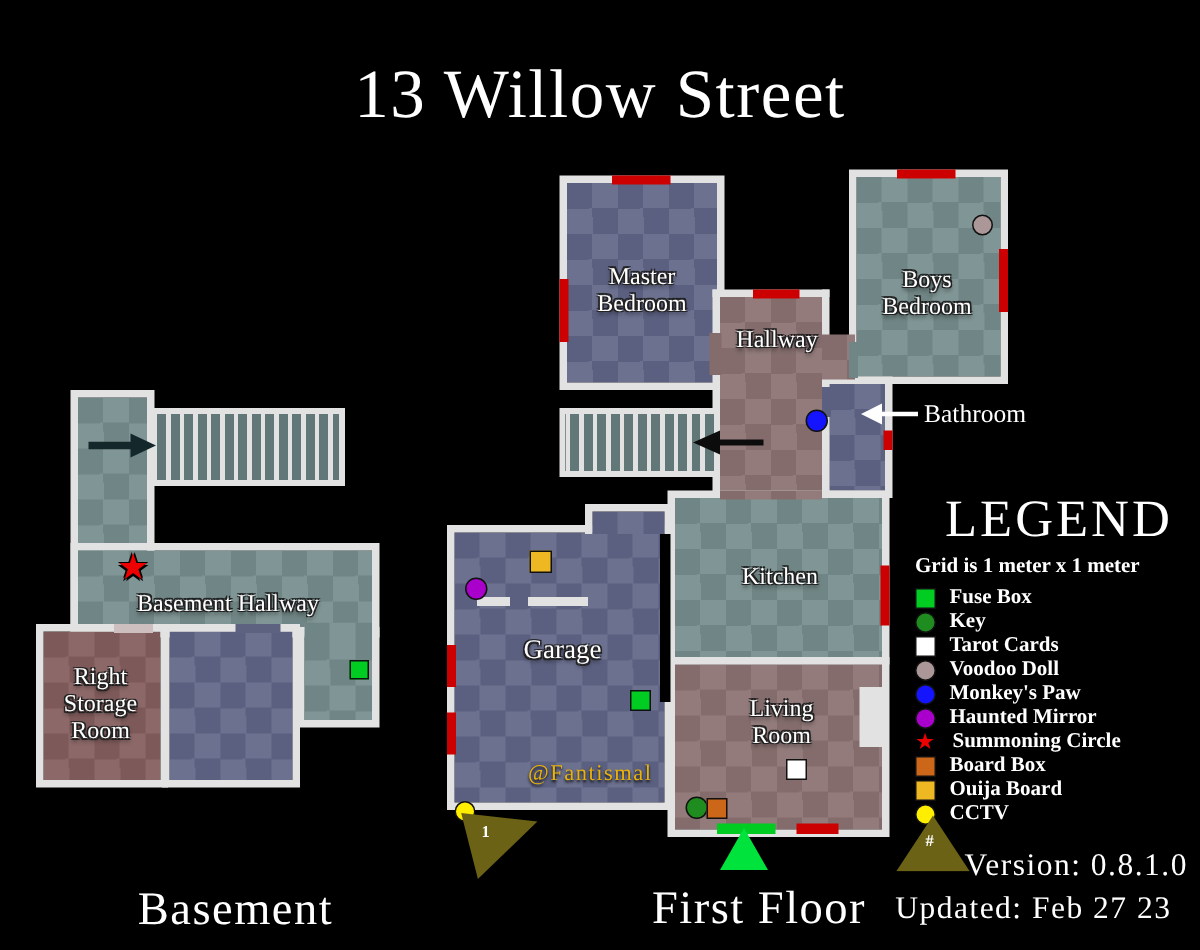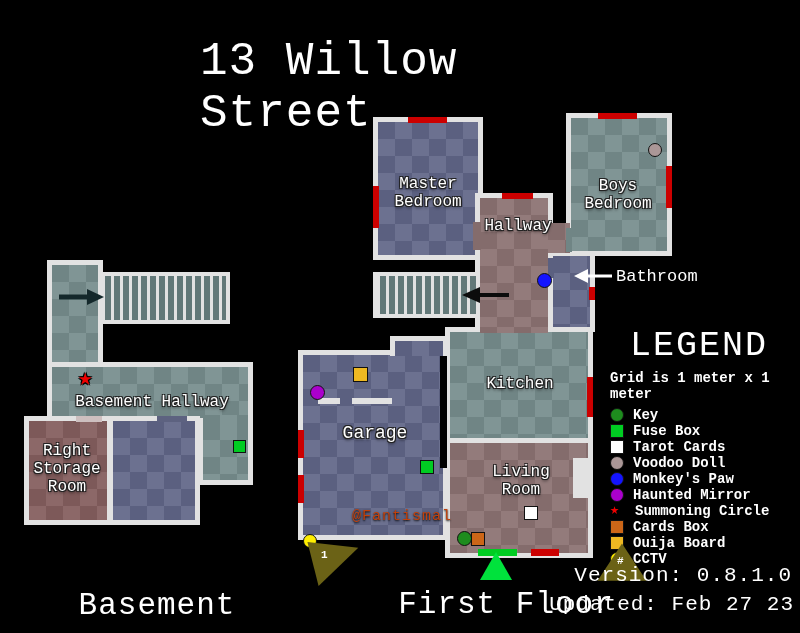--- a/index.html
+++ b/index.html
@@ -1,17 +1,17 @@
 <!DOCTYPE html>
 <html><head>
 <meta charset="utf-8">
 <style>
   html,body{margin:0;padding:0;background:#000;}
   #stage{position:relative;width:800px;height:633px;background:#000;overflow:hidden;
-         font-family:Liberation Mono, monospace;}
+         font-family:Liberation Serif, serif;}
   .abs{position:absolute;}
   
   .room{position:absolute;box-sizing:border-box;border:5px solid #e2e2e2;background-size:34px 34px;}
   .checker-teal {background-image:conic-gradient(#809595 25%,#708585 0 50%,#809595 0 75%,#708585 0);}
   .checker-slate{background-image:conic-gradient(#6c7190 25%,#5b6080 0 50%,#6c7190 0 75%,#5b6080 0);}
   .checker-brown{background-image:conic-gradient(#937b7b 25%,#846c6c 0 50%,#937b7b 0 75%,#846c6c 0);}
   .checker-maroon{background-image:conic-gradient(#8c6868 25%,#7d5959 0 50%,#8c6868 0 75%,#7d5959 0);}
   .patch{position:absolute;background-size:34px 34px;}
   .stairs{position:absolute;box-sizing:border-box;border:4px solid #e2e2e2;
           background:repeating-linear-gradient(90deg,#e2e2e2 0 3px,#627878 3px 9px);}
@@ -25,21 +25,21 @@
   .cone{position:absolute;}
   .cone-label{position:absolute;color:#fff;font-weight:bold;font-size:11px;}
   
   .map-label{position:absolute;transform:translate(-50%,-50%);color:#fff;font-size:16px;
              text-align:center;line-height:1.12;
              text-shadow:-1px -1px 0 #222,1px -1px 0 #222,-1px 1px 0 #222,1px 1px 0 #222,0 2px 3px rgba(0,0,0,.7);}
   .nowrap{white-space:nowrap;}
   .hand{color:#fff;letter-spacing:1px;}
   .big-title{position:absolute;transform:translateX(-50%);font-size:46px;}
   .floor-title{position:absolute;transform:translateX(-50%);font-size:31px;}
-  .credit{position:absolute;color:#c2410c;font-size:15px;letter-spacing:1px;
+  .credit{position:absolute;color:#eab308;font-size:15px;letter-spacing:1px;
           text-shadow:0 1px 2px #000;}
   
   #legend{position:absolute;left:608px;top:328px;width:192px;color:#fff;}
   #legend .lg-title{font-size:35px;letter-spacing:2px;line-height:1.05;margin-left:22px;}
   #legend .lg-grid{font-size:14px;font-weight:bold;margin:5px 0 6px 2px;}
   .lg-row{display:flex;align-items:center;gap:9px;height:15px;margin:0 0 1px 2px;}
   .lg-icon{width:12px;height:12px;flex:0 0 12px;}
   .lg-icon.sq{border:1px solid #111;}
   .lg-icon.ci{border:1px solid #111;border-radius:50%;}
   .lg-icon.st{border:none;width:16px;flex-basis:16px;font-size:15px;line-height:12px;
@@ -140,28 +140,28 @@
   </svg>
   <div class="abs" style="left:616px;top:276px;transform:translateY(-50%);color:#fff;font-size:17px;white-space:nowrap;">Bathroom</div>
 
   <div class="credit" style="left:352px;top:508px;">@Fantismal</div>
   <div class="floor-title hand" style="left:506px;top:587px;">First Floor</div>
 
   <div id="legend">
     <div class="lg-title hand">LEGEND</div>
     <div class="lg-grid">Grid is 1 meter x 1 meter</div>
     <div class="lg-row">
+      <span class="lg-icon sq" style="background-color: rgb(0, 204, 34);"></span>
+      <span class="lg-text">Fuse Box</span>
+    </div>
+    <div class="lg-row">
       <span class="lg-icon ci" style="background-color: rgb(30, 140, 30);"></span>
       <span class="lg-text">Key</span>
     </div>
     <div class="lg-row">
-      <span class="lg-icon sq" style="background-color: rgb(0, 204, 34);"></span>
-      <span class="lg-text">Fuse Box</span>
-    </div>
-    <div class="lg-row">
       <span class="lg-icon sq" style="background-color: rgb(255, 255, 255);"></span>
       <span class="lg-text">Tarot Cards</span>
     </div>
     <div class="lg-row">
       <span class="lg-icon ci" style="background-color: rgb(171, 151, 151);"></span>
       <span class="lg-text">Voodoo Doll</span>
     </div>
     <div class="lg-row">
       <span class="lg-icon ci" style="background-color: rgb(20, 20, 255);"></span>
       <span class="lg-text">Monkey's Paw</span>
@@ -169,32 +169,32 @@
     <div class="lg-row">
       <span class="lg-icon ci" style="background-color: rgb(170, 0, 204);"></span>
       <span class="lg-text">Haunted Mirror</span>
     </div>
     <div class="lg-row">
       <span class="lg-icon st" style="color: rgb(238, 0, 0);">★</span>
       <span class="lg-text">Summoning Circle</span>
     </div>
     <div class="lg-row">
       <span class="lg-icon sq" style="background-color: rgb(204, 102, 24);"></span>
-      <span class="lg-text">Cards Box</span>
+      <span class="lg-text">Board Box</span>
     </div>
     <div class="lg-row">
       <span class="lg-icon sq" style="background-color: rgb(238, 184, 34);"></span>
       <span class="lg-text">Ouija Board</span>
     </div>
     <div class="lg-row">
       <span class="lg-icon ci" style="background-color: rgb(255, 238, 0);"></span>
       <span class="lg-text">CCTV</span>
     </div>
   </div>
 
   <div class="cone" style="left: 596px; top: 542px; width: 52px; height: 40px; clip-path: polygon(50% 4%, 3% 97%, 97% 97%); background-color: rgb(107, 98, 22);">
     <div class="cone-label" style="left:21px;top:13px;">#</div>
   </div>
 
   <div class="ver" style="right:8px;top:564px;">Version: 0.8.1.0</div>
-  <div class="ver" style="right:6px;top:593px;text-align:center;">Updated: Feb 27 23</div>
+  <div class="ver" style="right:19px;top:593px;text-align:center;">Updated: Feb 27 23</div>
 
 </div>
 
 </body></html>

